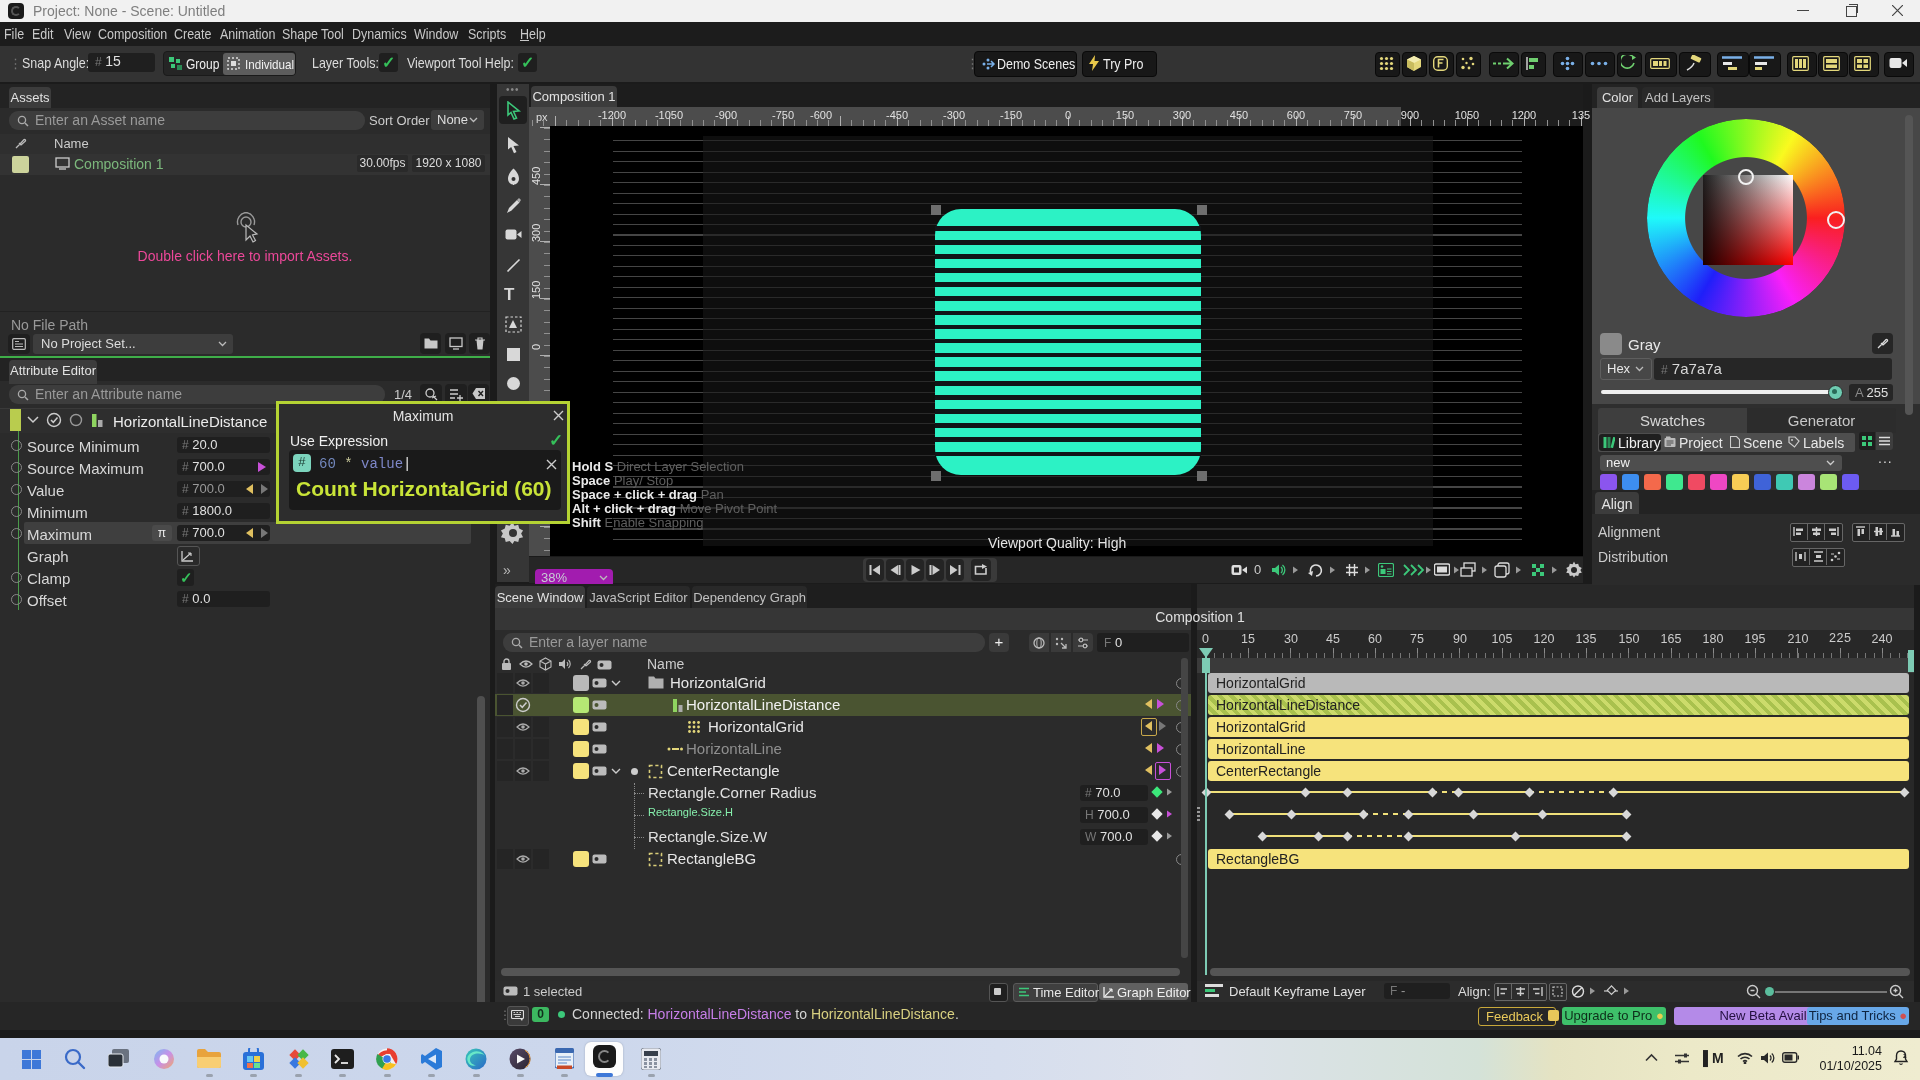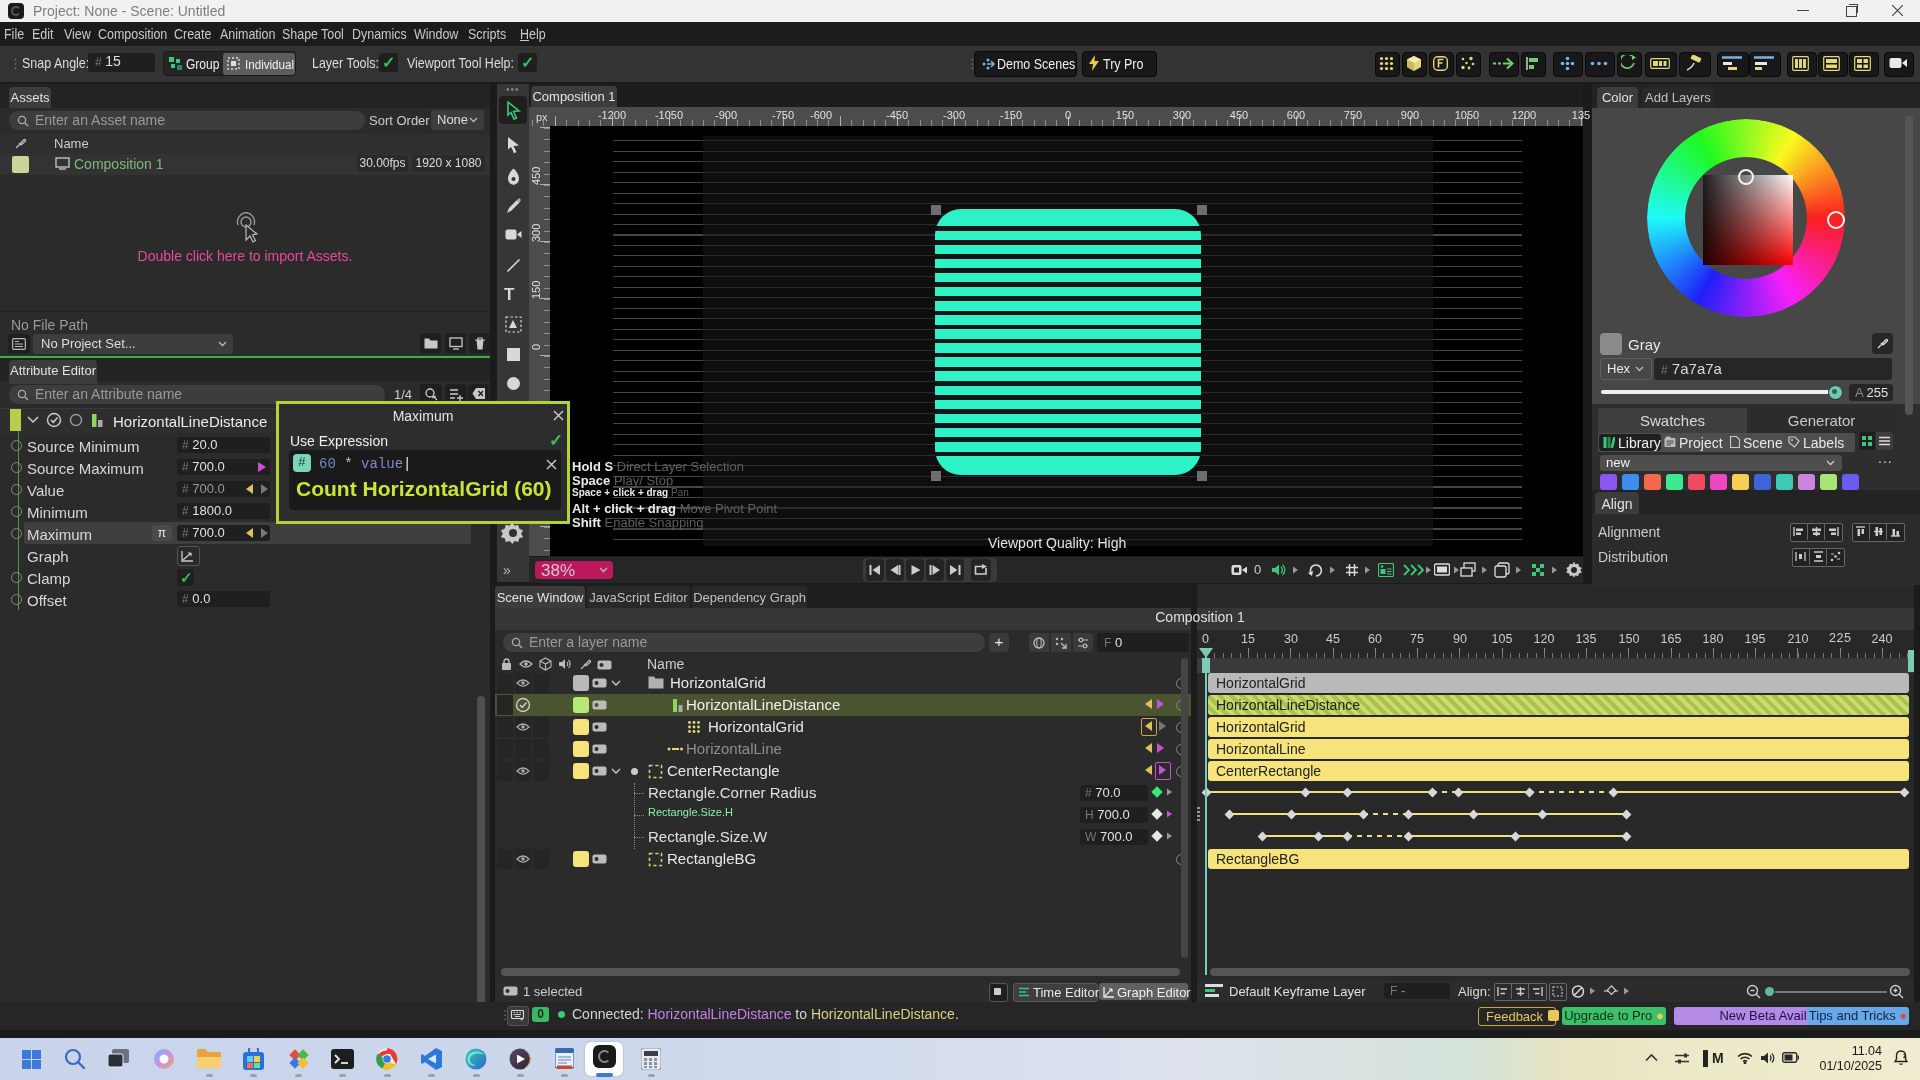--- a/index.html
+++ b/index.html
@@ -384,21 +384,21 @@
       </svg>
  <svg class="a" style="left:3px;top:435px;" width="26" height="26">
         <path d="M13 3 L15 7 L19 6 L20 10 L24 12 L22 15 L24 19 L20 20 L19 24 L15 23 L13 26 L10 23 L6 24 L5 20 L1 19 L3 15 L1 12 L5 10 L6 6 L10 7 Z" fill="#c8c8c8" transform="scale(0.96)"></path>
         <circle cx="13" cy="14" r="4" fill="#333"></circle>
       </svg>
  <div class="a" style="left:6px;top:478px;color:#b8b8b8;font-size:14px;letter-spacing:-2px;">»</div>
 </div>
 
 <div class="a" style="left:529px;top:84px;width:1054px;height:498px;background:#1d1d1d;">
  <div class="a tab" style="left:2px;top:2px;width:86px;height:21px;padding-top:3px;font-size:13px;">Composition 1</div>
- <div class="a" style="left:0;top:23px;width:1054px;height:19px;background:#4c4c4c;">
+ <div class="a" style="left:0;top:23px;width:872px;height:19px;background:#4c4c4c;">
   <div class="a" style="left:7px;top:4px;color:#ddd;font-size:11px;">px</div>
   <div class="a" style="left:3.2px;top:13px;width:1050px;height:6px;background:repeating-linear-gradient(to right,#909090 0 1px,transparent 1px 11.4px);"></div>
   <div class="a" style="left:26px;top:9px;width:1028px;height:10px;background:repeating-linear-gradient(to right,#b0b0b0 0 1px,transparent 1px 57px);"></div>
   <div class="a" style="left:53px;top:2px;width:60px;text-align:center;font-size:11px;color:#e0e0e0;">-1200</div>
   <div class="a" style="left:110px;top:2px;width:60px;text-align:center;font-size:11px;color:#e0e0e0;">-1050</div>
   <div class="a" style="left:167px;top:2px;width:60px;text-align:center;font-size:11px;color:#e0e0e0;">-900</div>
   <div class="a" style="left:224px;top:2px;width:60px;text-align:center;font-size:11px;color:#e0e0e0;">-750</div>
   <div class="a" style="left:281px;top:2px;width:60px;font-size:11px;color:#e0e0e0;">-600</div>
   <div class="a" style="left:338px;top:2px;width:60px;text-align:center;font-size:11px;color:#e0e0e0;">-450</div>
   <div class="a" style="left:395px;top:2px;width:60px;text-align:center;font-size:11px;color:#e0e0e0;">-300</div>
@@ -430,27 +430,27 @@
   <div class="a" style="left:883px;top:14px;width:89px;height:402px;background:repeating-linear-gradient(to bottom,#454545 0 1px,transparent 1px 10.5px);"></div>
   <div class="a" style="left:153px;top:14px;width:730px;height:402px;background:repeating-linear-gradient(to bottom,#2a2a2a 0 1px,transparent 1px 10.5px);"></div>
   <div class="a" style="left:381px;top:79px;width:10px;height:10px;background:#6e6e6e;"></div>
   <div class="a" style="left:647px;top:79px;width:10px;height:10px;background:#6e6e6e;"></div>
   <div class="a" style="left:381px;top:345px;width:10px;height:10px;background:#6e6e6e;"></div>
   <div class="a" style="left:647px;top:345px;width:10px;height:10px;background:#6e6e6e;"></div>
   <div class="a" style="left:385px;top:83px;width:266px;height:266px;background:#2cf2c5;border-radius:26px;"></div>
   <div class="a" style="left:385px;top:100px;width:266px;height:240px;background:repeating-linear-gradient(to bottom,#101518 0 4.5px,transparent 4.5px 14.1px);"></div>
   <div class="a" style="left:22px;top:333px;font-size:13px;color:#5f5f5f;"><b style="color:#eaeaea;">Hold S</b> Direct Layer Selection</div>
   <div class="a" style="left:22px;top:347px;font-size:13px;color:#5f5f5f;"><b style="color:#eaeaea;">Space</b> Play/ Stop</div>
-  <div class="a" style="left:22px;top:361px;font-size:10px;color:#5f5f5f;"><b style="color:#eaeaea;">Space + click + drag</b> Pan</div>
+  <div class="a" style="left:22px;top:361px;font-size:13px;color:#5f5f5f;"><b style="color:#eaeaea;">Space + click + drag</b> Pan</div>
   <div class="a" style="left:22px;top:375px;font-size:13px;color:#5f5f5f;"><b style="color:#eaeaea;">Alt + click + drag</b> Move Pivot Point</div>
   <div class="a" style="left:22px;top:389px;font-size:13px;color:#5f5f5f;"><b style="color:#eaeaea;">Shift</b> Enable Snapping</div>
   <div class="a" style="left:438px;top:409px;font-size:14px;color:#e4e4e4;">Viewport Quality: High</div>
  </div>
  <div class="a" style="left:0;top:472px;width:1054px;height:26px;background:#262626;border-top:1px solid #1a1a1a;">
-  <div class="a" style="left:6px;top:4px;width:78px;height:18px;background:#be185d;border-radius:4px;color:#c8ccd4;font-size:17px;"><span style="margin-left:6px;line-height:18px;">38%</span><svg class="a" style="left:64px;top:6px;" width="9" height="6">
+  <div class="a" style="left:6px;top:12px;width:78px;height:18px;background:#a21caf;border-radius:4px;color:#c8ccd4;font-size:13px;"><span style="margin-left:6px;line-height:18px;">38%</span><svg class="a" style="left:64px;top:6px;" width="9" height="6">
             <path d="M1 1 L4.5 4.5 L8 1" stroke="#bbb" stroke-width="1.3" fill="none"></path>
           </svg></div>
   <div class="a" style="left:334px;top:1px;width:134px;height:24px;background:#3a3a3a;border-radius:4px;"></div>
   <div class="a" style="left:337px;top:2px;width:18px;height:22px;background:#242424;border-radius:4px;"></div>
   <svg class="a" style="left:340px;top:7px;" width="12" height="12">
           <path d="M1.5 1 L1.5 11" stroke="#ccc" stroke-width="2"></path>
           <path d="M11 1 L3.5 6 L11 11 Z" fill="#ccc"></path>
         </svg>
   <div class="a" style="left:357px;top:2px;width:18px;height:22px;background:#242424;border-radius:4px;"></div>
   <svg class="a" style="left:360px;top:7px;" width="12" height="12">

